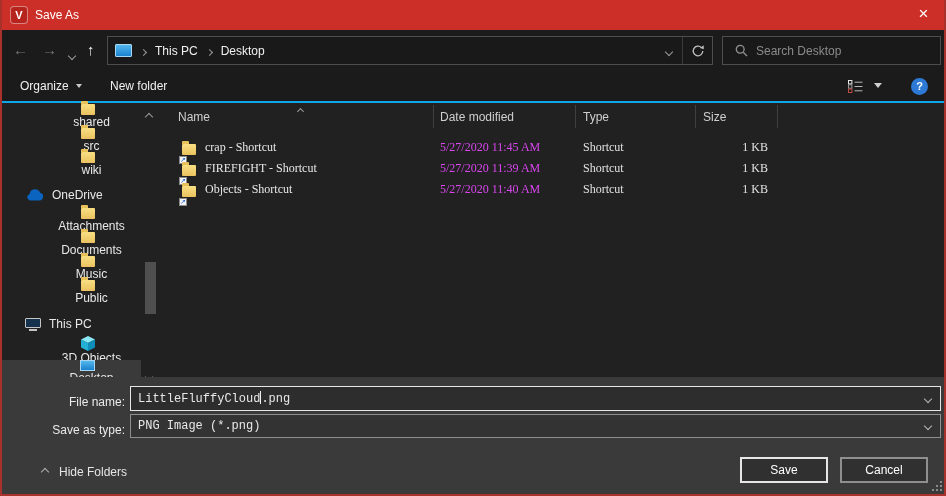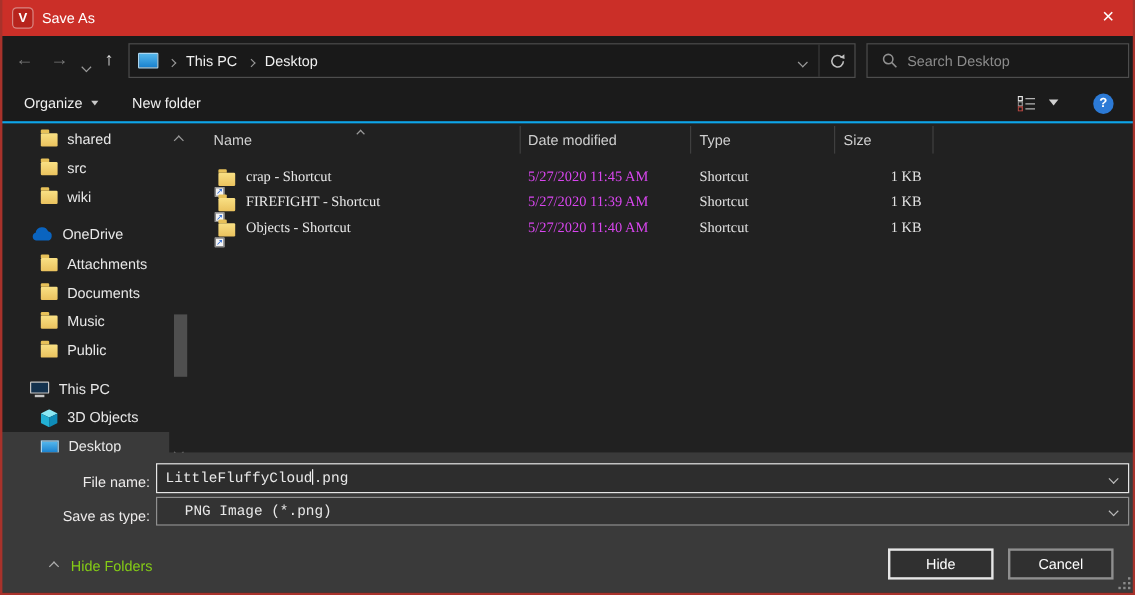--- a/index.html
+++ b/index.html
@@ -62,21 +62,21 @@
              background:#2c7ad6; color:#fff; font-weight:bold; font-size:11px;
              text-align:center; line-height:17px; }
 
   
   .main { position:absolute; top:103px; left:0; width:100%; height:274px; background:#212121; }
 
   .side-item { position:absolute; left:0; width:141px; height:24px; display:flex;
                align-items:center; }
   .side-item.sel { background:#3a3a3a; }
   .side-item .lbl { margin-left:8px; white-space:nowrap; }
-  .ind1 { padding-left:25px; } .ind2 { padding-left:34px; }
+  .ind1 { padding-left:25px; } .ind2 { padding-left:34px;flex-direction:column; }
   .ic-folder { position:relative; display:inline-block; width:14px; height:11px;
                background:linear-gradient(#f9e084,#eac25e); border-radius:1px; flex:none; }
   .ic-folder::before { content:""; position:absolute; top:-3px; left:0; width:7px; height:3px;
                background:#e7c159; border-radius:1px 1px 0 0; }
   .ic-monitor { display:inline-block; width:15px; height:11px; flex:none;
                background:linear-gradient(#54b7ec,#1a82cf); border:1px solid #a9d6f2; }
   .ic-thispc { position:relative; display:inline-block; width:16px; height:13px; flex:none; }
   .ic-thispc .scr { position:absolute; top:0; left:0; width:16px; height:10px;
                background:#14324e; border:1px solid #c5c5c5; border-radius:1px; }
   .ic-thispc .stand { position:absolute; bottom:0; left:4px; width:8px; height:2px; background:#c5c5c5; }
@@ -100,28 +100,28 @@
   .c-date { position:absolute; left:280px; color:#d946ef; }
   .c-type { position:absolute; left:423px; color:#e2e2e2; }
   .c-size { position:absolute; left:543px; width:65px; text-align:right; color:#e2e2e2; }
 
   
   .bottomarea { position:absolute; top:377px; left:0; width:100%; height:117px; background:#3a3a3a; }
   .flabel { position:absolute; left:0; width:125px; text-align:right; color:#eceaea; }
   .fnlabel { top:18px; } .stlabel { top:46px; }
   .combo { position:absolute; left:130px; width:811px; display:flex; align-items:center;font-family:Liberation Mono, monospace; }
   .fnfield { top:9px; height:25px; background:#2d2d2d; border:1px solid #e6e6e6; }
-  .stfield { top:37px; height:24px; background:#333; border:1px solid #8f8f8f;padding-left:16px; }
+  .stfield { top:37px; height:24px; background:#333; border:1px solid #8f8f8f; }
   .combo .val { margin-left:7px; white-space:nowrap; }
   .combo .dd { margin-left:auto; margin-right:9px; }
   .combo .dd .chev { border-color:#b9b9b9; }
   .caret { display:inline-block; width:1px; height:13px; background:#f0f0f0; vertical-align:-2px; }
 
   .hidefolders { position:absolute; left:42px; top:88px; display:flex; align-items:center;
-                 color:#84cc16; }
+                 color:#e5e5e5; }
   .hidefolders .chev { border-color:#b0b0b0; transform:rotate(-135deg); margin-right:11px; }
   .btn { position:absolute; top:80px; width:88px; height:26px; background:#303030; color:#fff;
          text-align:center; line-height:23px; }
   .savebtn { left:740px; border:2px solid #e6e6e6; }
   .cancelbtn { left:840px; border:2px solid #8f8f8f; }
   .grip { position:absolute; right:4px; bottom:3px; width:12px; height:12px; }
   .grip i { position:absolute; width:2px; height:2px; background:#8a8a8a; }
 </style>
 </head>
 <body>
@@ -288,21 +288,21 @@
     <div class="flabel stlabel">Save as type:</div>
     <div class="combo stfield">
       <span class="val">PNG Image (*.png)</span>
       <span class="dd"><span class="chev"></span></span>
     </div>
 
     <div class="hidefolders">
       <span class="chev"></span>
       <span>Hide Folders</span>
     </div>
-    <div class="btn savebtn">Hide</div>
+    <div class="btn savebtn">Save</div>
     <div class="btn cancelbtn">Cancel</div>
 
     <div class="grip">
       <i style="right:0;bottom:0"></i>
         <i style="right:4px;bottom:0"></i>
         <i style="right:8px;bottom:0"></i>
       <i style="right:0;bottom:4px"></i>
         <i style="right:4px;bottom:4px"></i>
         <i style="right:0;bottom:8px"></i>
     </div>

